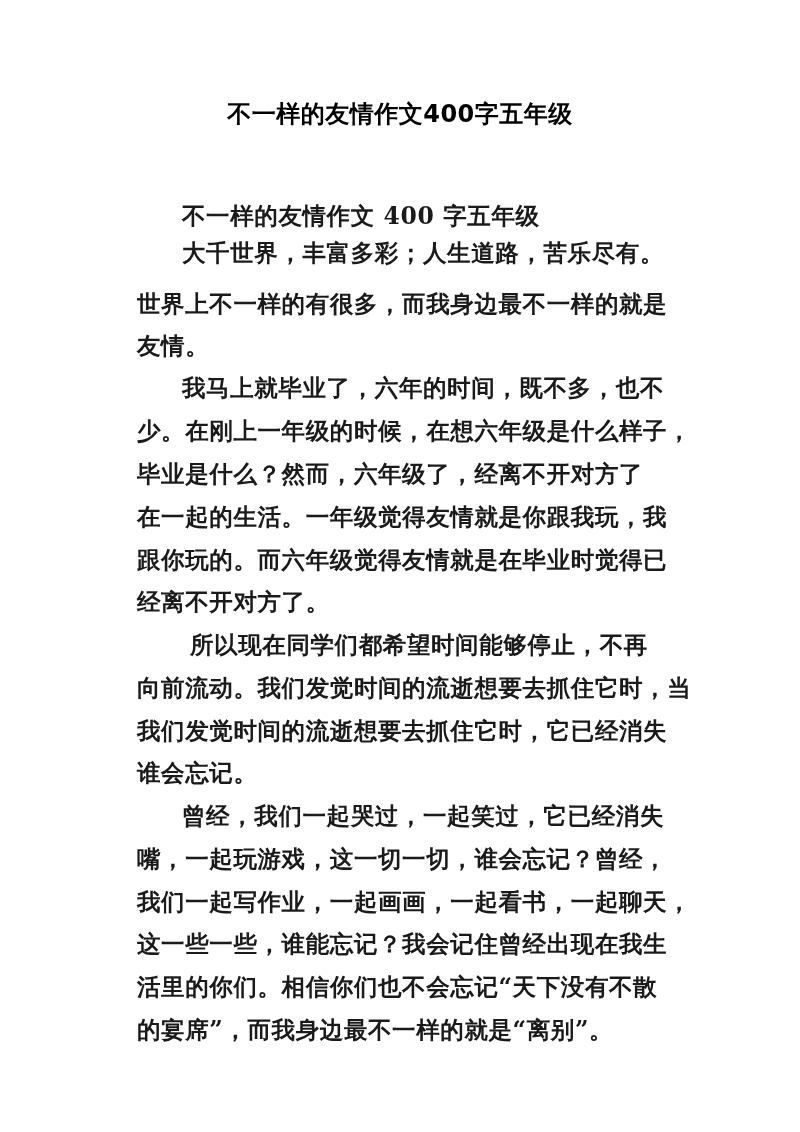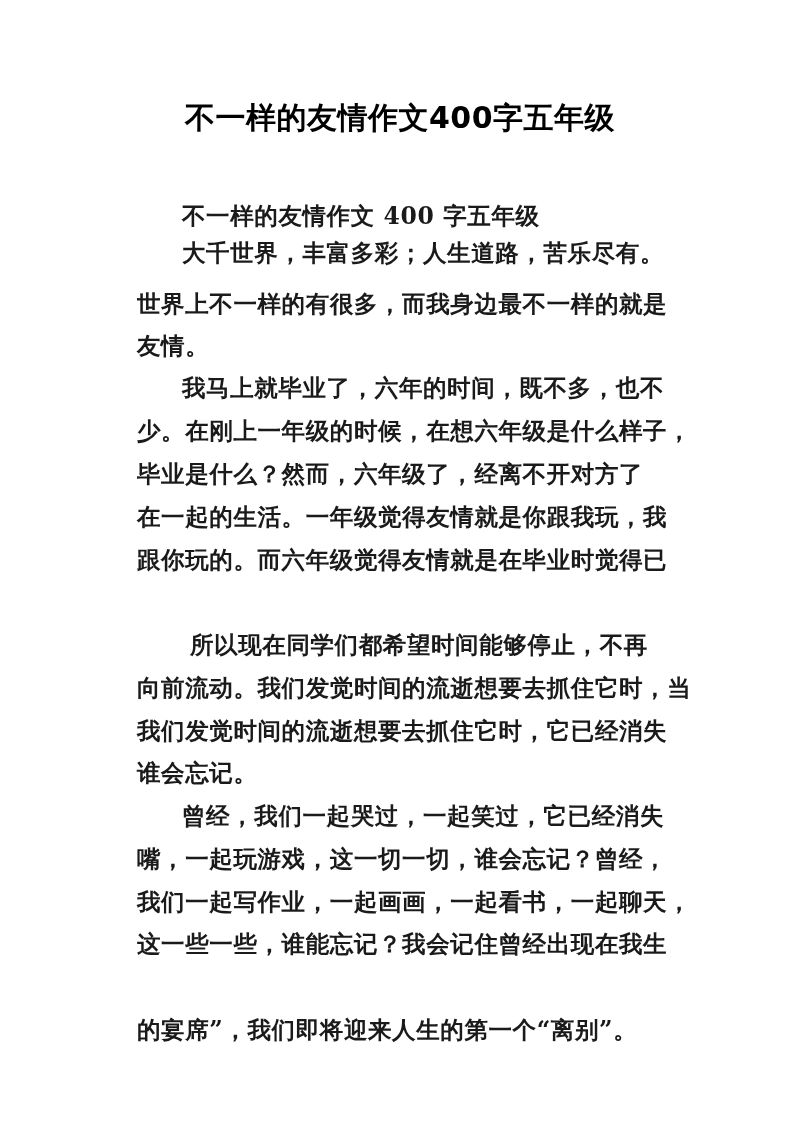--- a/index.html
+++ b/index.html
@@ -5,21 +5,21 @@
   html, body { margin: 0; padding: 0; background: #ffffff; }
   body {
     width: 800px; height: 1132px; position: relative; overflow: hidden;
     font-family: "DejaVu Serif", "Liberation Serif", serif;
     color: #111;
   }
   .page { position: absolute; left: 0; top: 0; width: 800px; height: 1132px; background: #fff; }
   .title {
     position: absolute; left: 0; top: 98px; width: 800px; text-align: center;
     font-family: "DejaVu Sans", "Liberation Sans", sans-serif;
-    font-weight: bold; font-size: 30px; letter-spacing: 0.5px; color: #000;
+    font-weight: bold; font-size: 24px; letter-spacing: 0.5px; color: #000;
   }
   .line {
     position: absolute; left: 137px; font-size: 23.5px; white-space: nowrap;
     letter-spacing: 0.6px; color: #1a1a1a; font-weight: bold;
   }
   .indent { left: 182px; }
   .indent2 { left: 190px; }
 </style>
 </head>
 <body>
@@ -30,24 +30,26 @@
   <div class="line indent" style="top:200px">不一样的友情作文 400 字五年级</div>
   <div class="line indent" style="top:237px">大千世界，丰富多彩；人生道路，苦乐尽有。</div>
   <div class="line" style="top:288px">世界上不一样的有很多，而我身边最不一样的就是</div>
   <div class="line" style="top:330px">友情。</div>
 
   <div class="line indent" style="top:372px">我马上就毕业了，六年的时间，既不多，也不</div>
   <div class="line" style="top:415px">少。在刚上一年级的时候，在想六年级是什么样子，</div>
   <div class="line" style="top:458px">毕业是什么？然而，六年级了，经离不开对方了</div>
   <div class="line" style="top:501px">在一起的生活。一年级觉得友情就是你跟我玩，我</div>
   <div class="line" style="top:544px">跟你玩的。而六年级觉得友情就是在毕业时觉得已</div>
+  <div class="line" style="top:586px">经离不开对方了。</div>
 
   <div class="line indent2" style="top:629px">所以现在同学们都希望时间能够停止，不再</div>
   <div class="line" style="top:672px">向前流动。我们发觉时间的流逝想要去抓住它时，当</div>
   <div class="line" style="top:715px">我们发觉时间的流逝想要去抓住它时，它已经消失</div>
   <div class="line" style="top:757px">谁会忘记。</div>
 
   <div class="line indent" style="top:800px">曾经，我们一起哭过，一起笑过，它已经消失</div>
   <div class="line" style="top:886px">我们一起写作业，一起画画，一起看书，一起聊天，</div>
   <div class="line" style="top:843px">嘴，一起玩游戏，这一切一切，谁会忘记？曾经，</div>
   <div class="line" style="top:928px">这一些一些，谁能忘记？我会记住曾经出现在我生</div>
-  <div class="line" style="top:1014px">的宴席”，我们即将迎来人生的第一个“离别”。</div>
+  <div class="line" style="top:971px">活里的你们。相信你们也不会忘记“天下没有不散</div>
+  <div class="line" style="top:1014px">的宴席”，而我身边最不一样的就是“离别”。</div>
 </div>
 
 </body></html>

